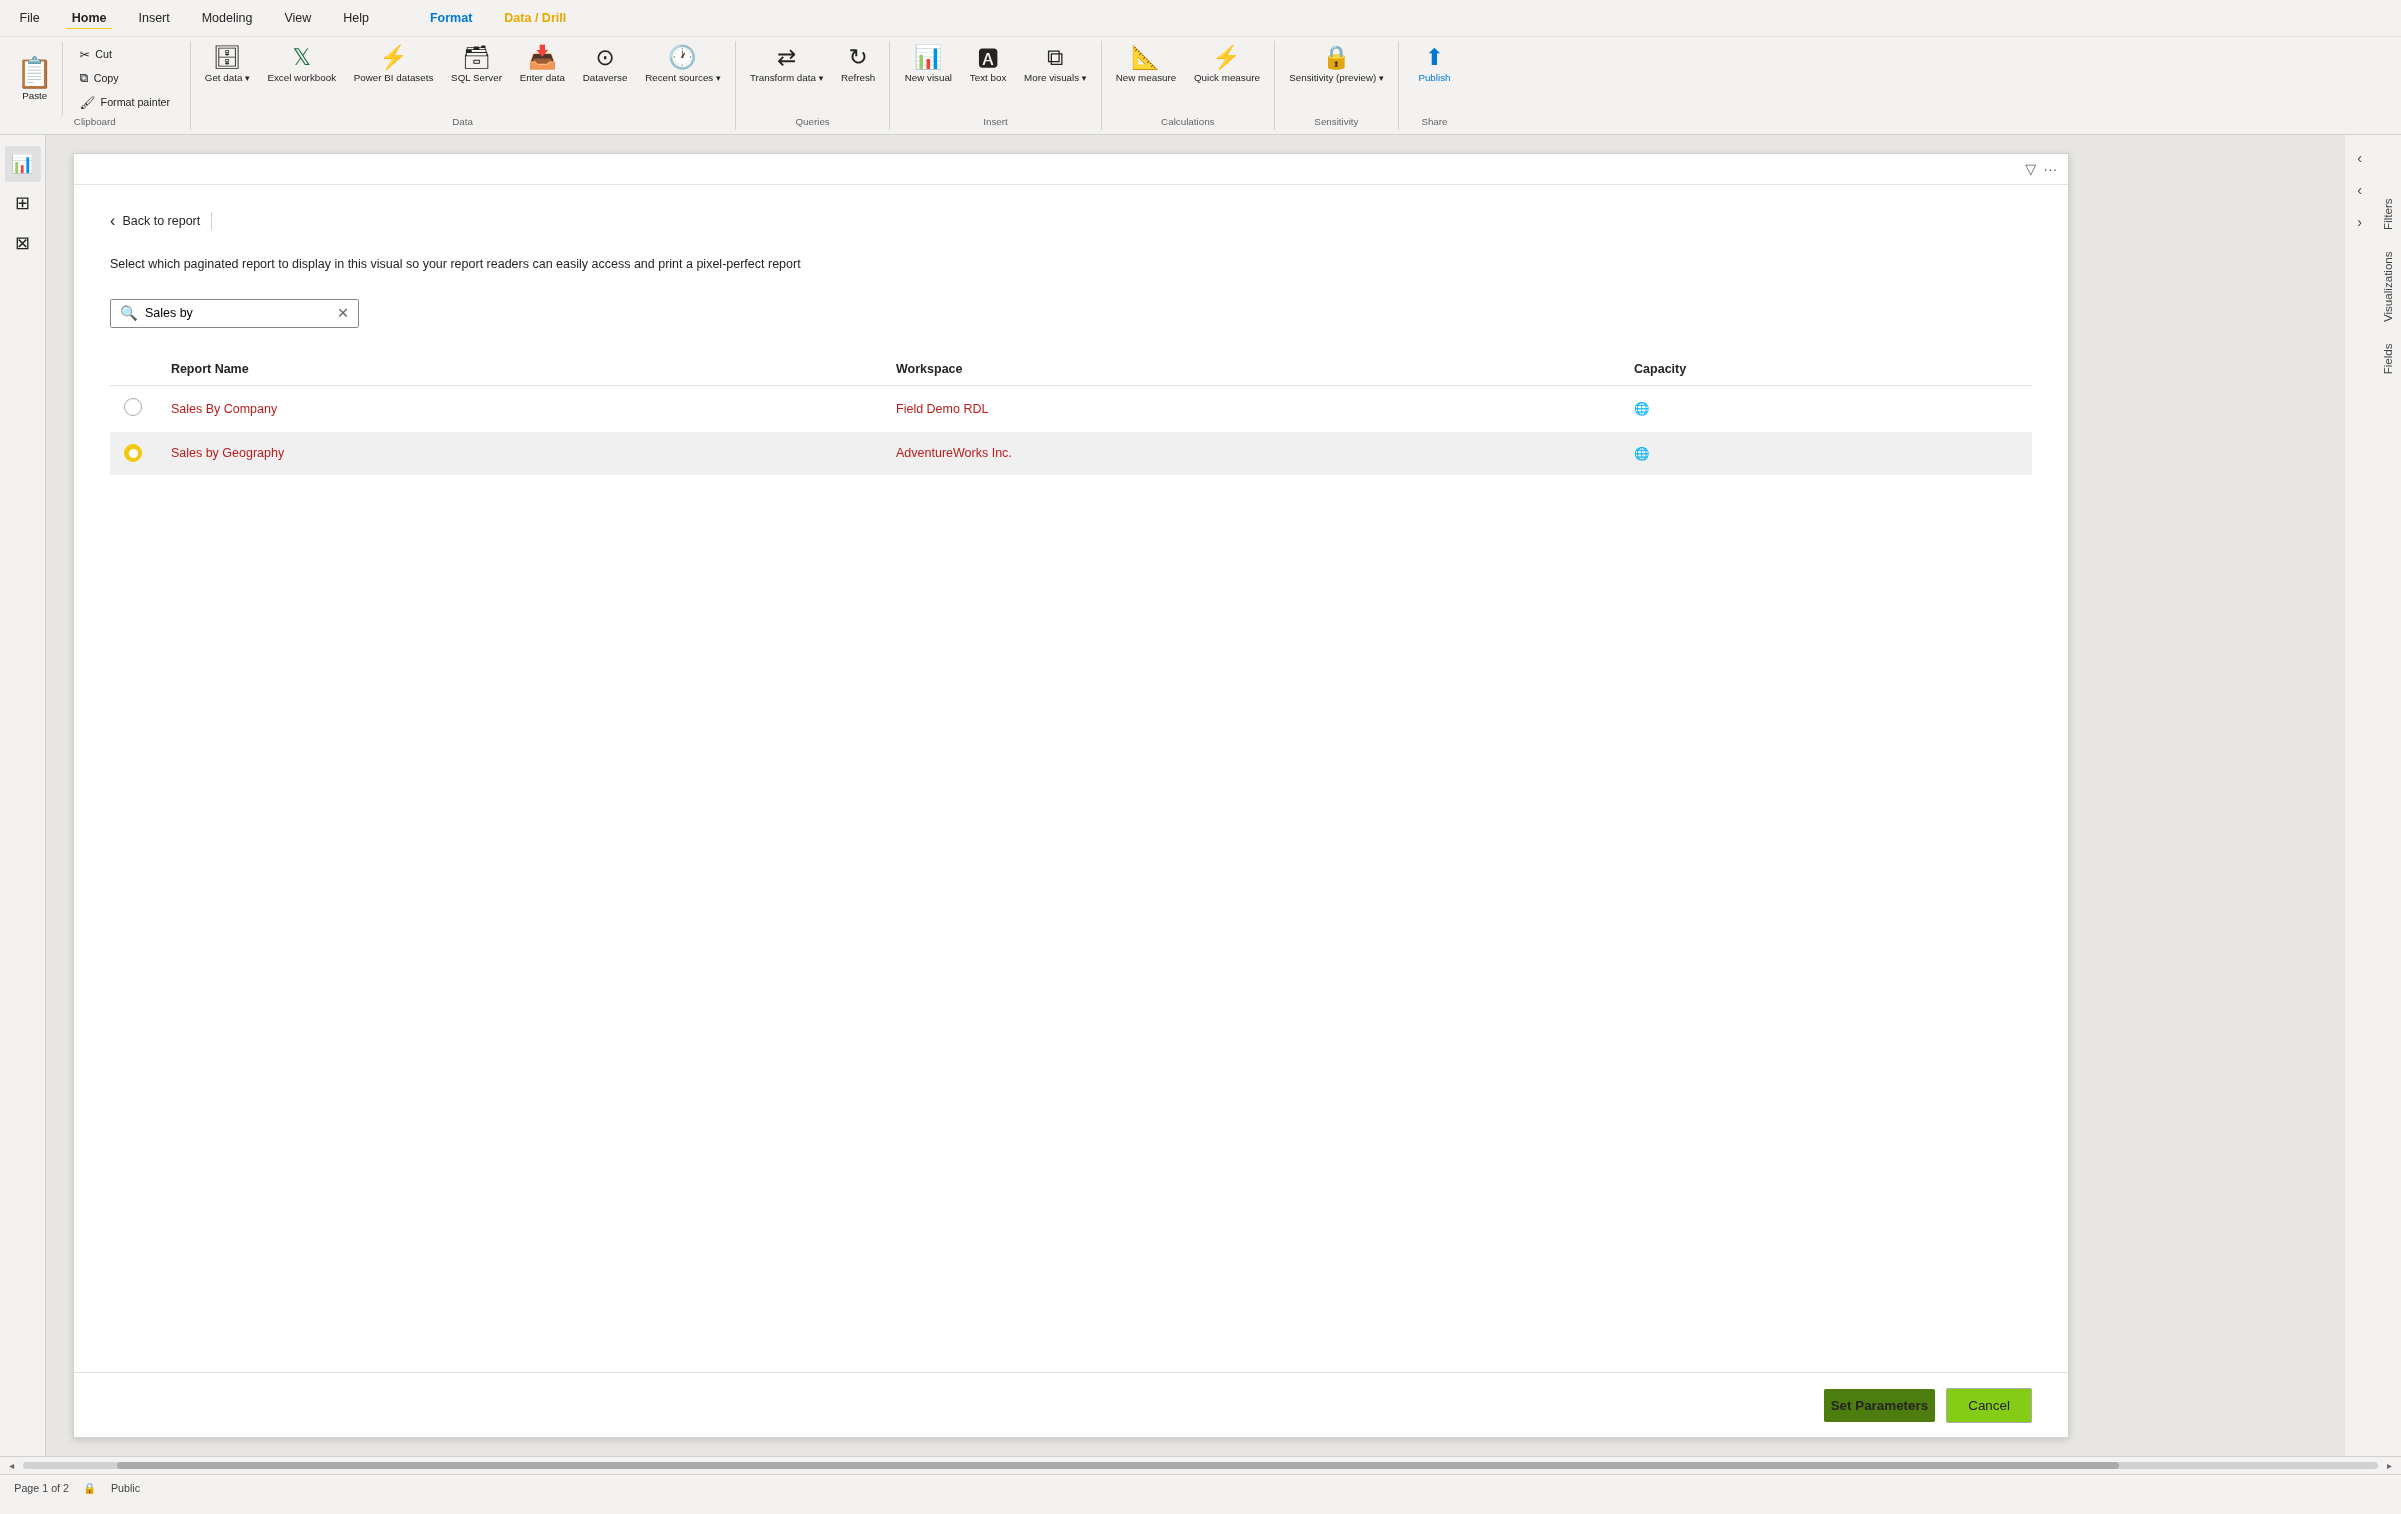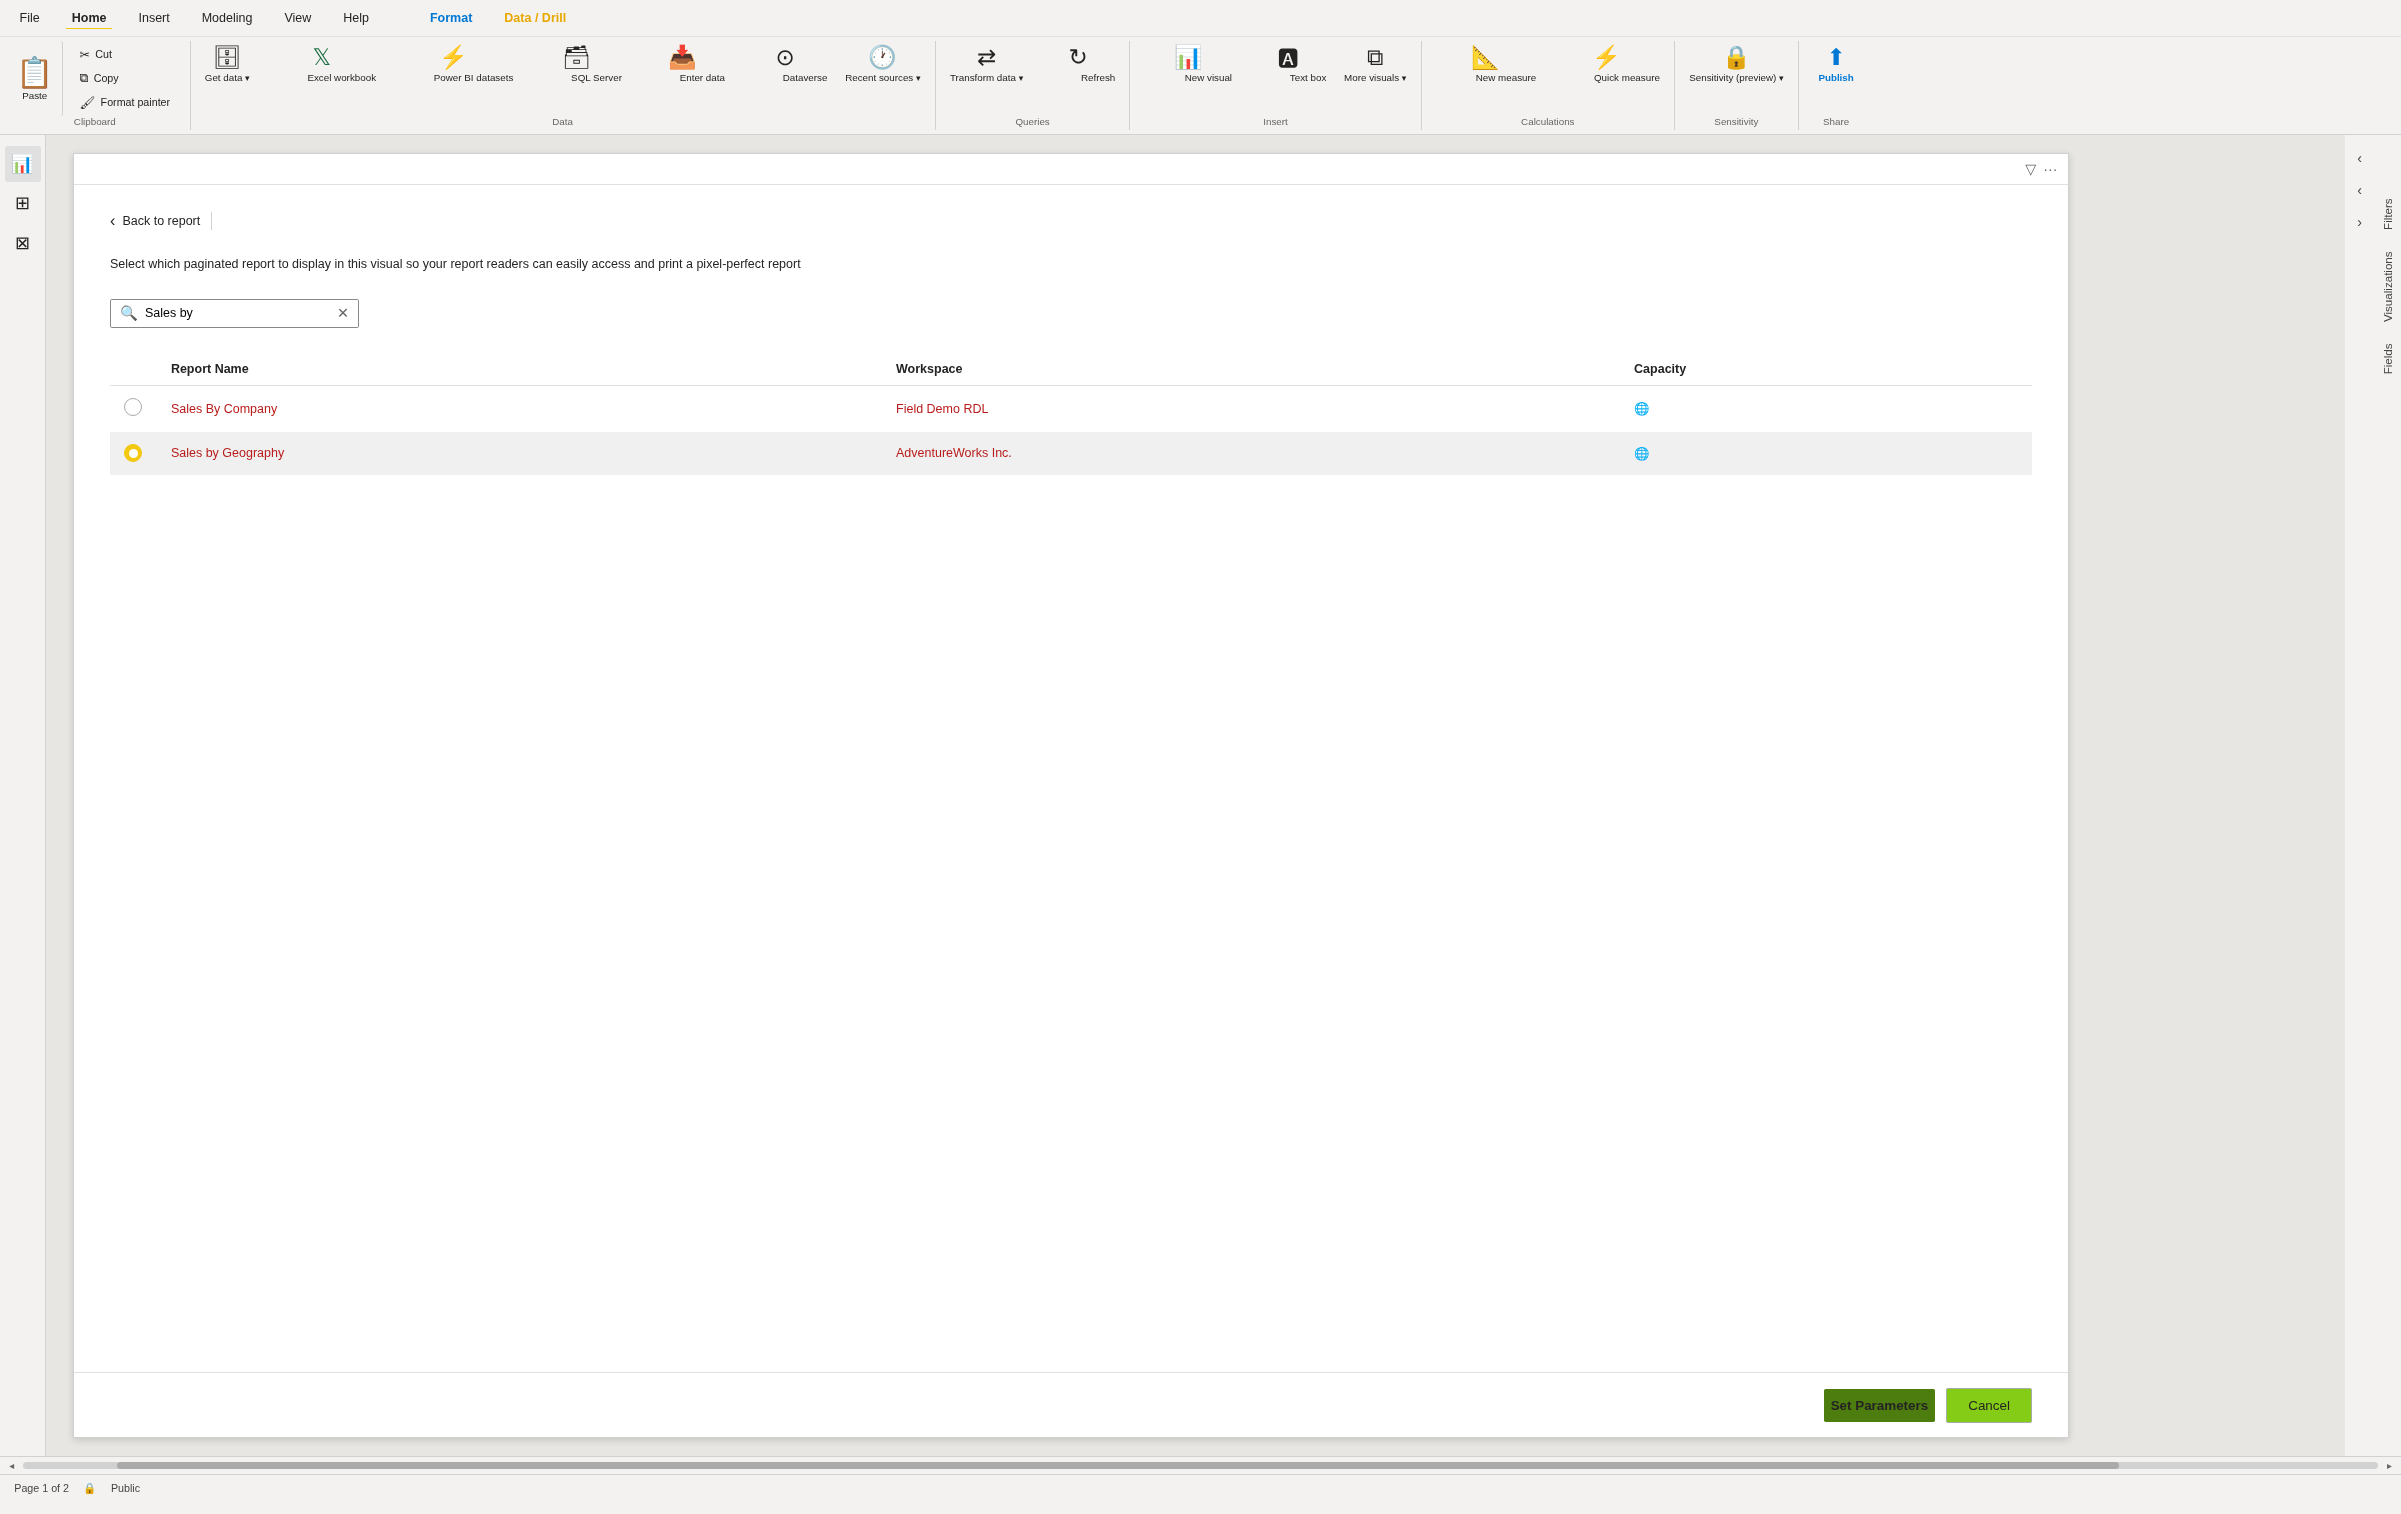--- a/index.html
+++ b/index.html
@@ -71,21 +71,21 @@
       flex-direction: column;
       align-items: center;
       justify-content: flex-start;
       padding: 5.3px 7.1px;
       cursor: pointer;
       border-radius: 2.7px;
       min-width: 39px;
       gap: 3.6px;
     }
     .ribbon-btn .icon { font-size: 23px; line-height: 1; }
-    .ribbon-btn .label { font-size: 9.8px; text-align: left; line-height: 1.2; white-space: nowrap; margin-left: 40px; }
+    .ribbon-btn .label { font-size: 9.8px; text-align: left; line-height: 1.2; white-space: nowrap; }
     .ribbon-btn-small {
       display: flex;
       align-items: center;
       gap: 5.3px;
       cursor: pointer;
       padding: 2.7px 5.3px;
       border-radius: 2.7px;
       white-space: nowrap;
       font-size: 10.7px;
     }
@@ -406,21 +406,21 @@
       display: flex;
       flex-direction: column;
       align-items: center;
       justify-content: flex-start;
       padding: 5.3px 12.5px;
       cursor: pointer;
       border-radius: 2.7px;
       gap: 3.6px;
     }
     .publish-btn .icon { font-size: 23px; line-height: 1; color: #0078d4; }
-    .publish-btn .label { font-size: 9.8px; text-align: center; line-height: 1.2; color: #0078d4; font-weight: 700; }
+    .publish-btn .label { font-size: 9.8px; text-align: center; line-height: 1.2; color: #0078d4; font-weight: 400; }
 
     .right-side-panel {
       display: flex;
       flex-direction: row;
     }
 
     .right-chevrons {
       display: flex;
       flex-direction: column;
       align-items: center;

